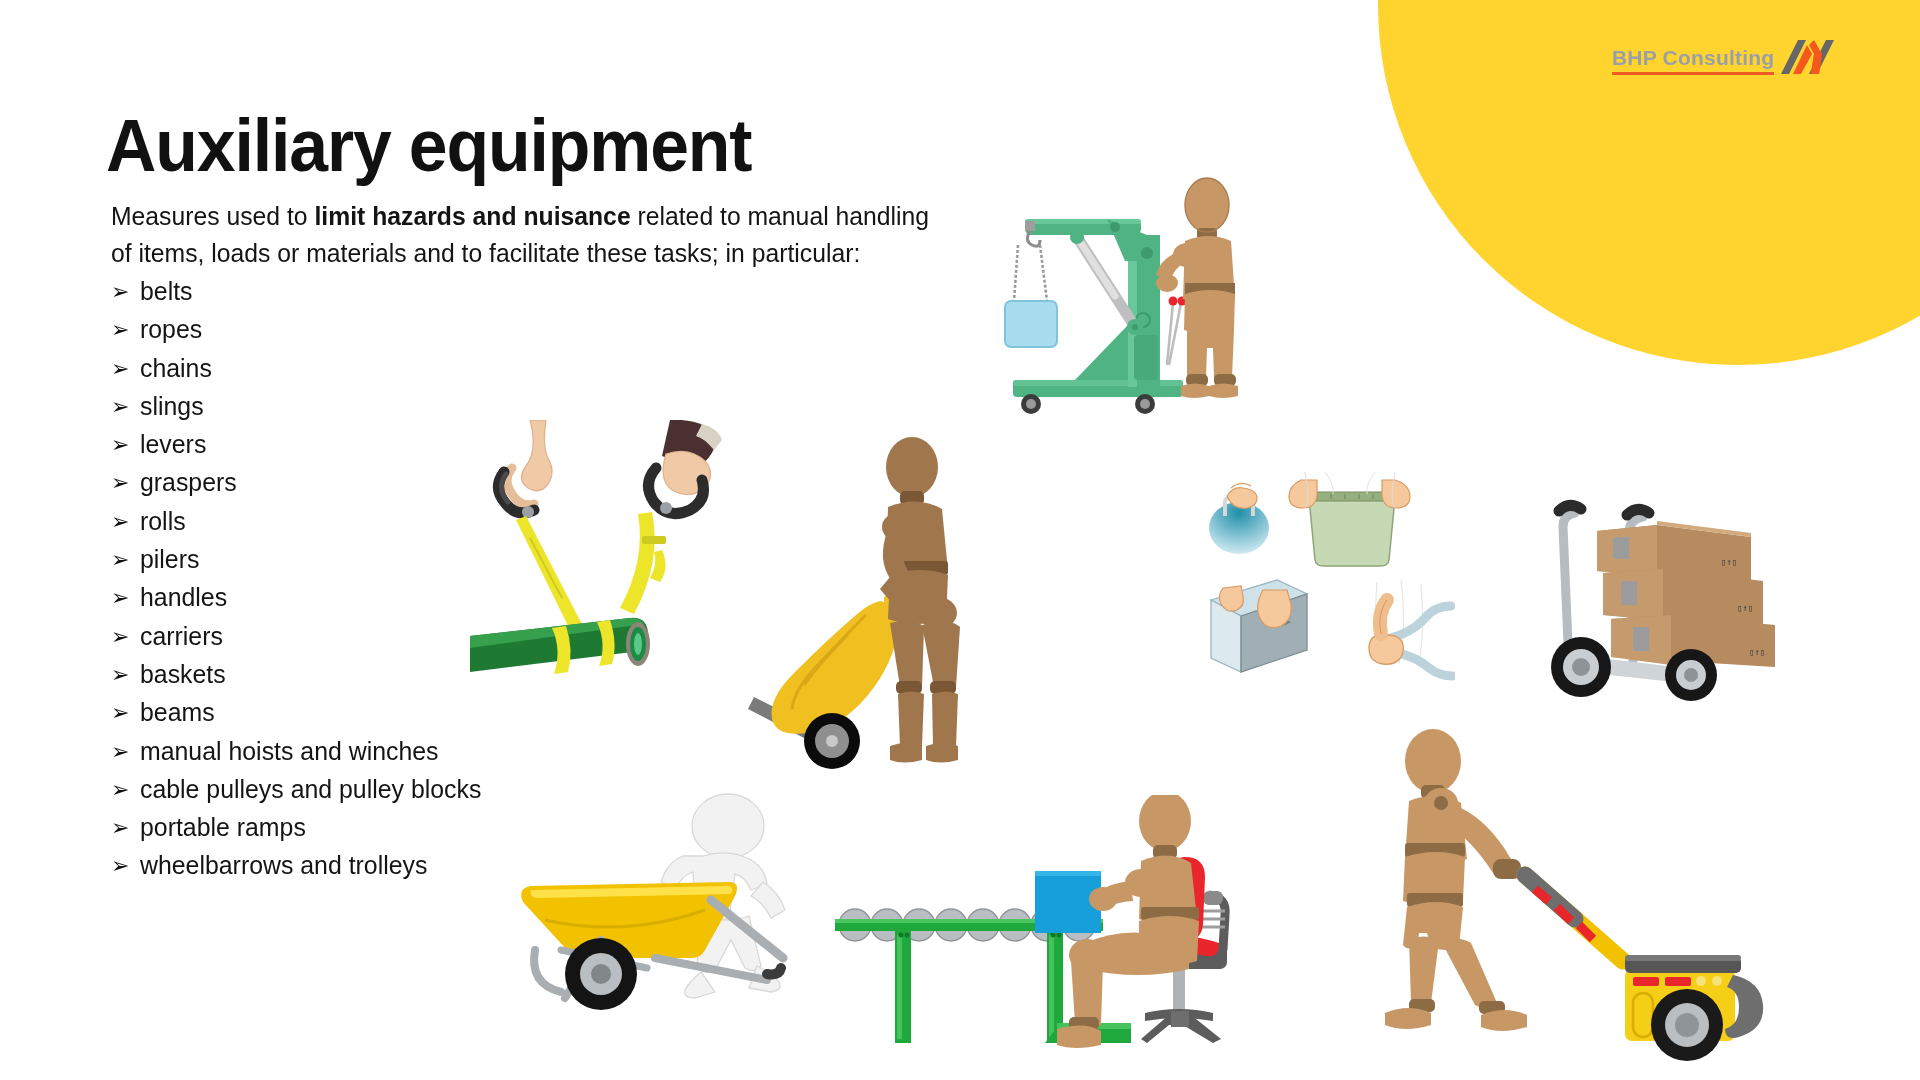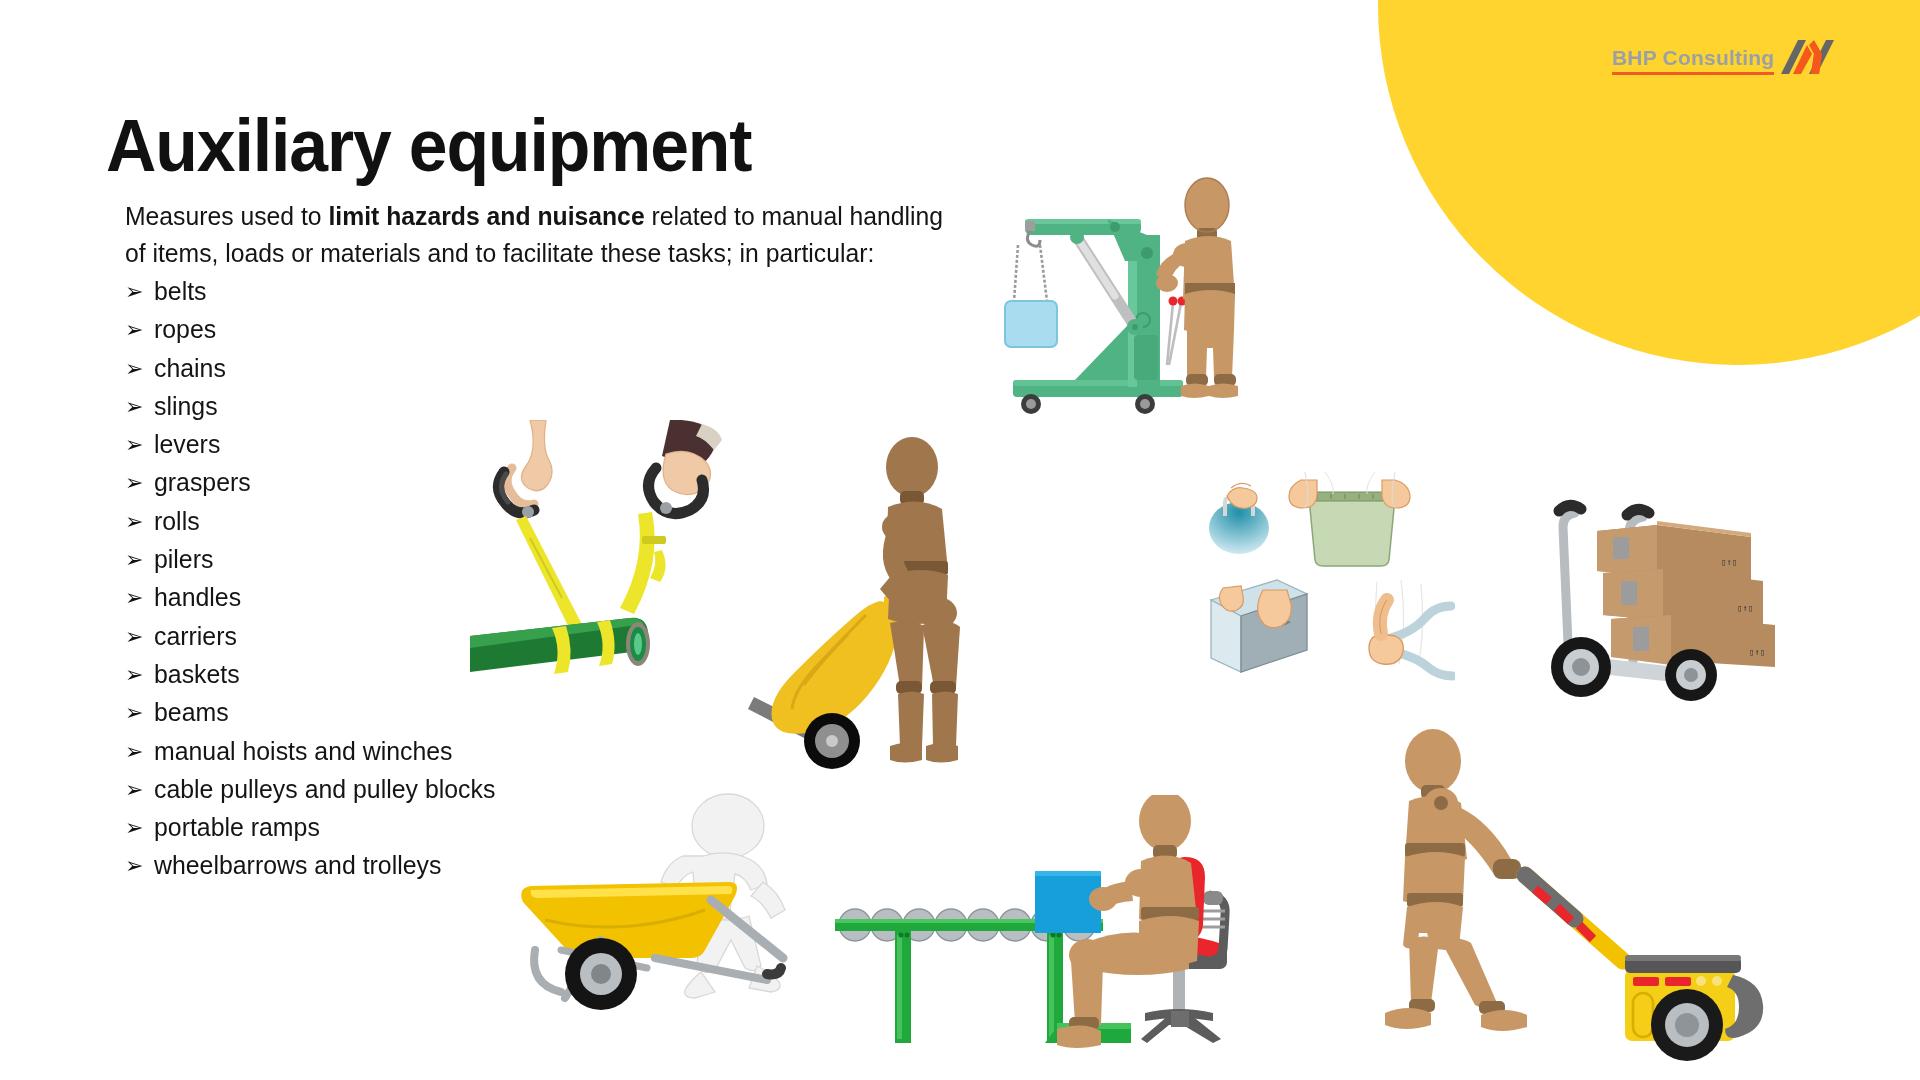--- a/index.html
+++ b/index.html
@@ -52,21 +52,21 @@
     color:#111111;
     line-height:1;
     white-space:nowrap;
     transform:scaleX(0.93);
     transform-origin:left center;
   }
 
   
   .body-block{
     position:absolute;
-    left:125px; top:198px;
+    left:111px; top:198px;
     width:860px;
     color:#141414;
   }
   .intro{
     font-size:25.5px;
     line-height:37px;
     font-family:"Liberation Sans", sans-serif;
     transform:scaleX(0.97);
     transform-origin:left top;
   }

